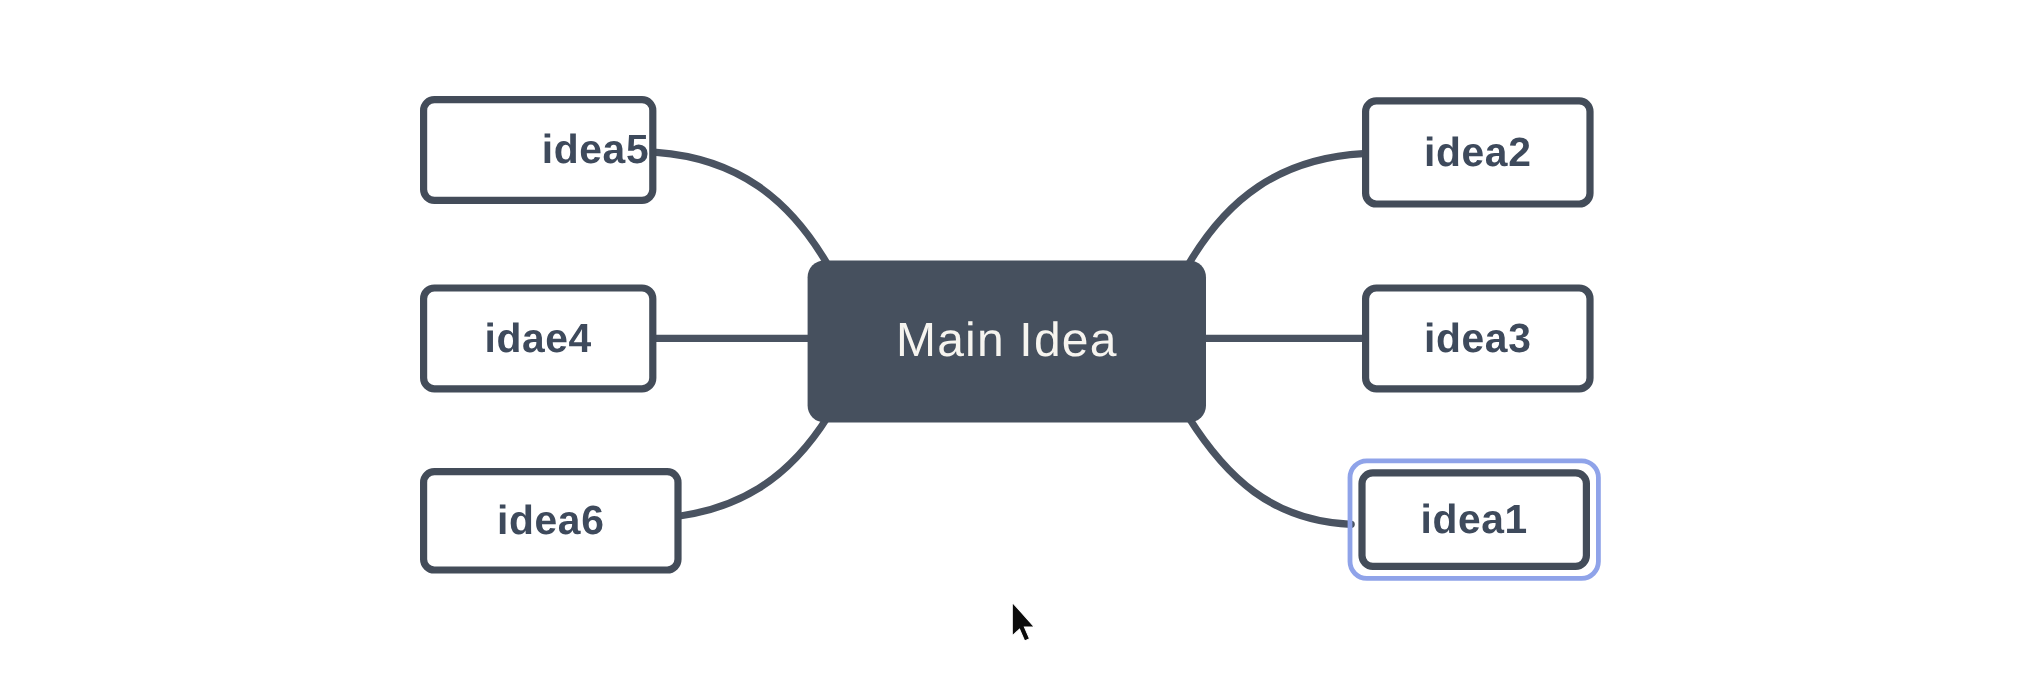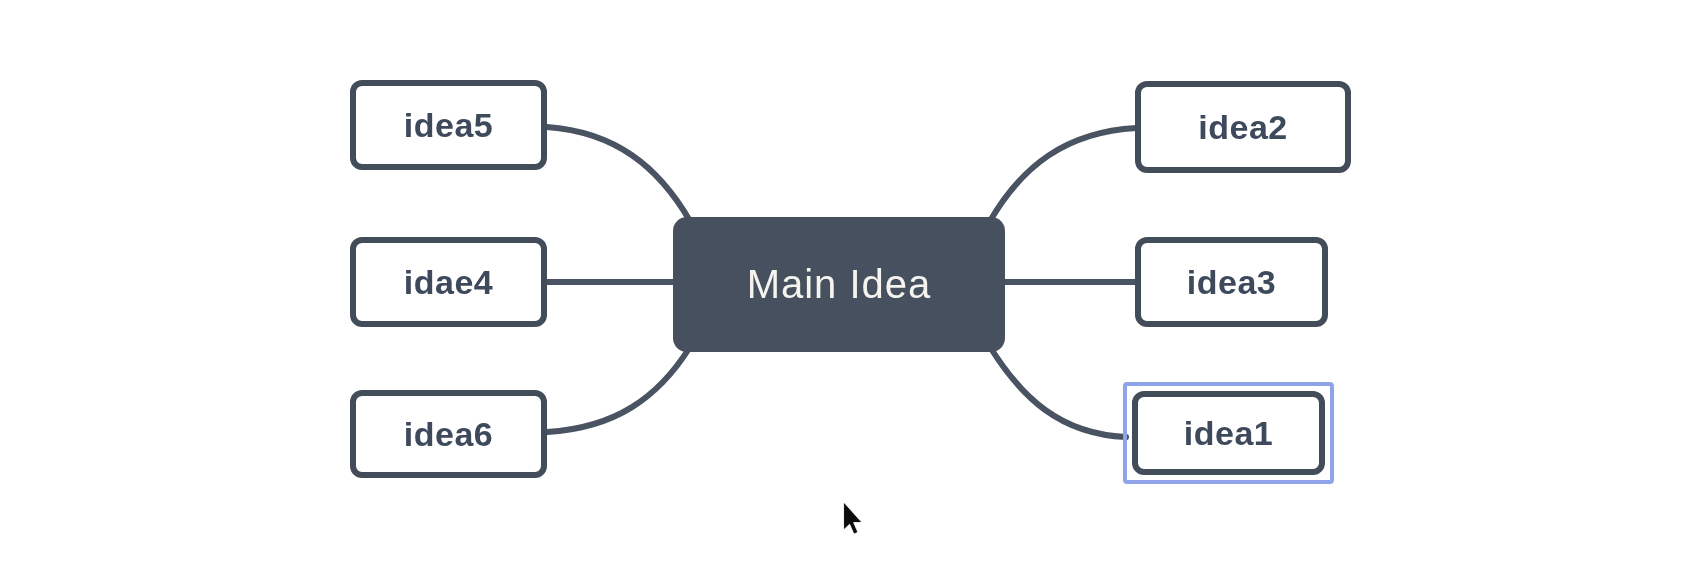--- a/index.html
+++ b/index.html
@@ -50,31 +50,31 @@
     border-radius: 14px;
     display: flex;
     align-items: center;
     justify-content: center;
     color: #f6f4ef;
     font-size: 40px;
     font-weight: normal;
     letter-spacing: 1px;
     user-select: none;
   }
-  .node-idea5 { left: 350px; top: 80px;  width: 197px; height: 90px; }
+  .node-idea5 { left: 350px; top: 80px;  width: 197px; height: 90px; justify-content: flex-end; }
   .node-idae4 { left: 350px; top: 237px; width: 197px; height: 90px; justify-content: center; }
-  .node-idea6 { left: 350px; top: 390px; width: 197px; height: 88px; }
-  .node-idea2 { left: 1135px; top: 81px;  width: 216px; height: 92px; }
+  .node-idea6 { left: 350px; top: 390px; width: 218px; height: 88px; }
+  .node-idea2 { left: 1135px; top: 81px;  width: 193px; height: 92px; }
   .node-idea3 { left: 1135px; top: 237px; width: 193px; height: 90px; text-align: right; }
   .selection-outline {
     position: absolute;
     left: 1123px;
     top: 382px;
     border: 4px solid #8fa3e9;
-    border-radius: 4px;
+    border-radius: 16px;
     padding: 5px;
     background: transparent;
   }
   .selection-outline .node-idea1 {
     position: relative;
     left: 0;
     top: 0;
     width: 193px;
     height: 84px;
   }

